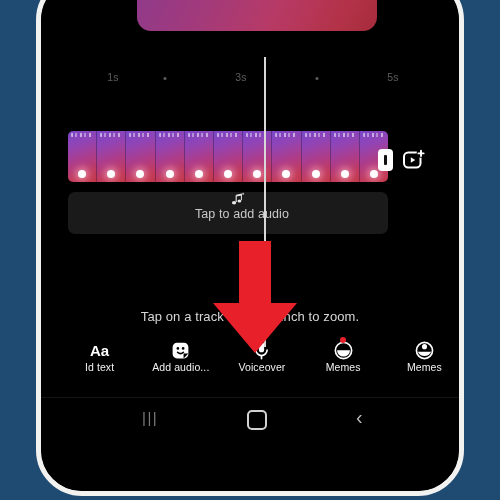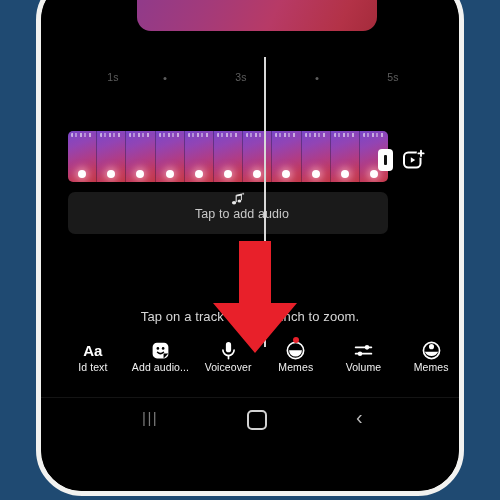--- a/index.html
+++ b/index.html
@@ -426,30 +426,20 @@
             <svg width="21" height="21" viewBox="0 0 24 24">
               <circle cx="12" cy="12" r="9.3" fill="none" stroke="#fff" stroke-width="1.9"></circle>
               <path d="M4.6 11.6 h14.8 a7.4 7.4 0 0 1 -14.8 0 z" fill="#fff"></path>
             </svg>
           </div>
           <div class="tool-label">Memes</div>
         </div>
         <div class="tool-item">
           <div class="tool-icon">
             <svg width="21" height="21" viewBox="0 0 24 24">
-              <path d="M3 8.4 H21 M3 15.6 H21" stroke="#fff" stroke-width="2" stroke-linecap="round"></path>
-              <circle cx="16" cy="8.4" r="2.6" fill="#fff"></circle>
-              <circle cx="8" cy="15.6" r="2.6" fill="#fff"></circle>
-            </svg>
-          </div>
-          <div class="tool-label">Volume</div>
-        </div>
-        <div class="tool-item">
-          <div class="tool-icon">
-            <svg width="21" height="21" viewBox="0 0 24 24">
               <circle cx="12" cy="12" r="9.2" fill="none" stroke="#fff" stroke-width="1.9"></circle>
               <path d="M4.3 13.4 a8.6 8.6 0 0 0 15.4 0 z" fill="#fff"></path>
               <circle cx="12" cy="7.6" r="2.9" fill="#fff"></circle>
             </svg>
           </div>
           <div class="tool-label">Memes</div>
         </div>
       </div>
 
     <svg id="red-arrow" viewBox="0 0 86 113">

